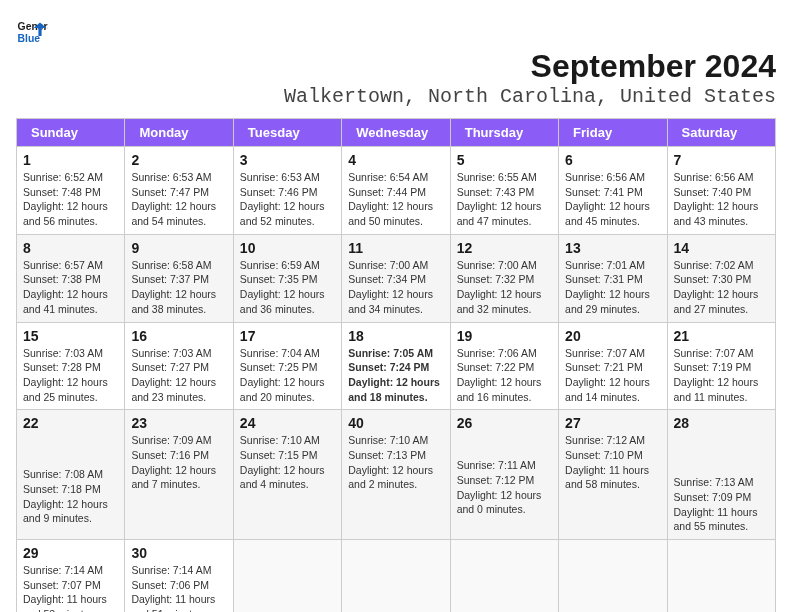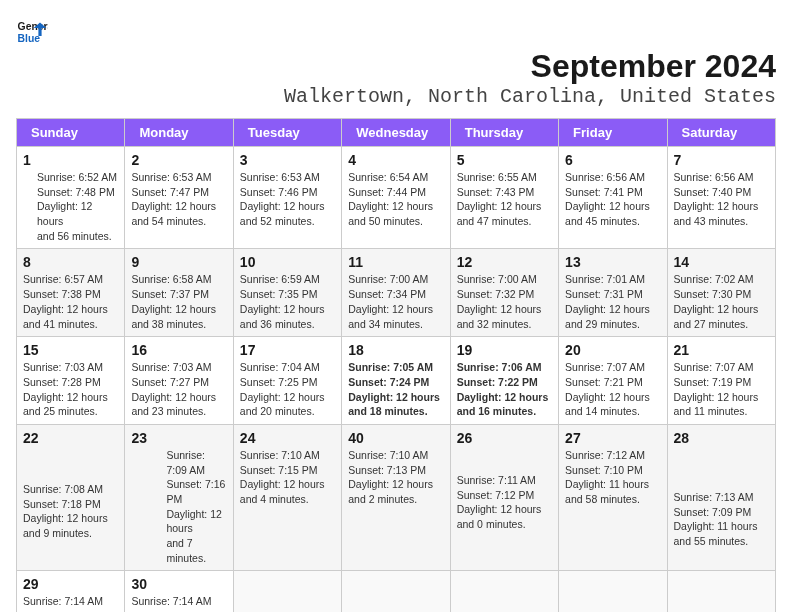--- a/index.html
+++ b/index.html
@@ -105,21 +105,21 @@
         <th>Wednesday</th>
         <th>Thursday</th>
         <th>Friday</th>
         <th>Saturday</th>
       </tr>
   </thead>
   <tbody id="calendar-body">
   <tr>
         <td>
           <div class="day-number">1</div>
-          <div class="day-detail" style="white-space: pre-line; margin-left: 14px;">Sunrise: 6:52 AM
+          <div class="day-detail" style="white-space: pre-line;">Sunrise: 6:52 AM
 Sunset: 7:48 PM
 Daylight: 12 hours
 and 56 minutes.</div>
         </td>
         <td>
           <div class="day-number">2</div>
           <div class="day-detail" style="white-space: pre-line;">Sunrise: 6:53 AM
 Sunset: 7:47 PM
 Daylight: 12 hours
 and 54 minutes.</div>
@@ -235,21 +235,21 @@
         </td>
         <td>
           <div class="day-number">18</div>
           <div class="day-detail" style="white-space: pre-line; font-weight: bold;">Sunrise: 7:05 AM
 Sunset: 7:24 PM
 Daylight: 12 hours
 and 18 minutes.</div>
         </td>
         <td>
           <div class="day-number">19</div>
-          <div class="day-detail" style="white-space: pre-line; font-weight: bold;">Sunrise: 7:06 AM
+          <div class="day-detail" style="white-space: pre-line;">Sunrise: 7:06 AM
 Sunset: 7:22 PM
 Daylight: 12 hours
 and 16 minutes.</div>
         </td>
         <td>
           <div class="day-number">20</div>
           <div class="day-detail" style="white-space: pre-line;">Sunrise: 7:07 AM
 Sunset: 7:21 PM
 Daylight: 12 hours
 and 14 minutes.</div>
@@ -265,21 +265,21 @@
       <tr>
         <td>
           <div class="day-number">22</div>
           <div class="day-detail" style="white-space: pre-line; margin-top: 36px;">Sunrise: 7:08 AM
 Sunset: 7:18 PM
 Daylight: 12 hours
 and 9 minutes.</div>
         </td>
         <td>
           <div class="day-number">23</div>
-          <div class="day-detail" style="white-space: pre-line; margin-left: 35px;">Sunrise: 7:09 AM
+          <div class="day-detail" style="white-space: pre-line;">Sunrise: 7:09 AM
 Sunset: 7:16 PM
 Daylight: 12 hours
 and 7 minutes.</div>
         </td>
         <td>
           <div class="day-number">24</div>
           <div class="day-detail" style="white-space: pre-line;">Sunrise: 7:10 AM
 Sunset: 7:15 PM
 Daylight: 12 hours
 and 4 minutes.</div>

